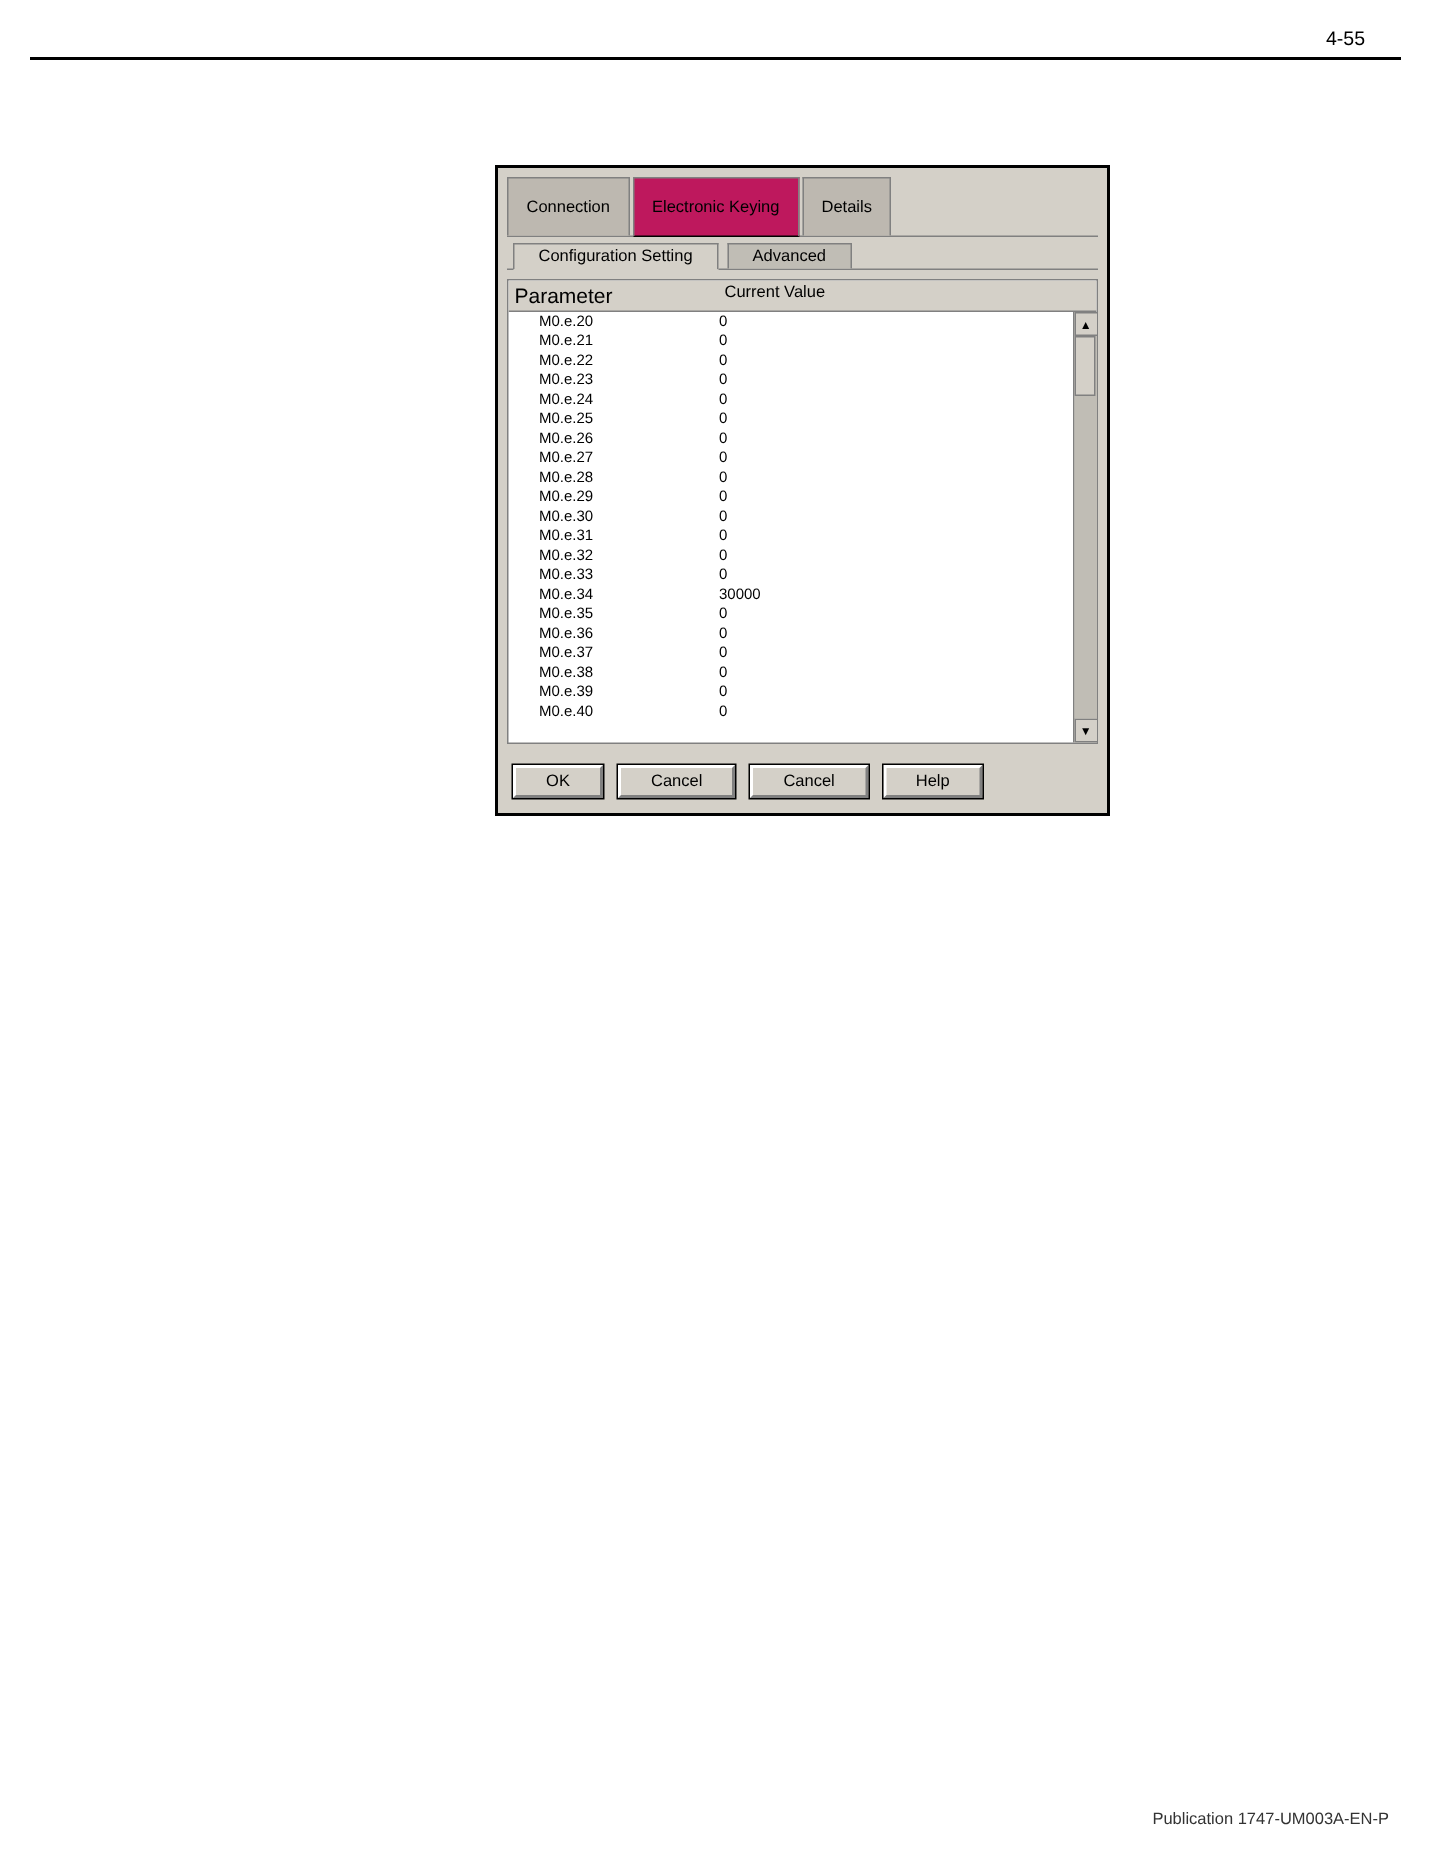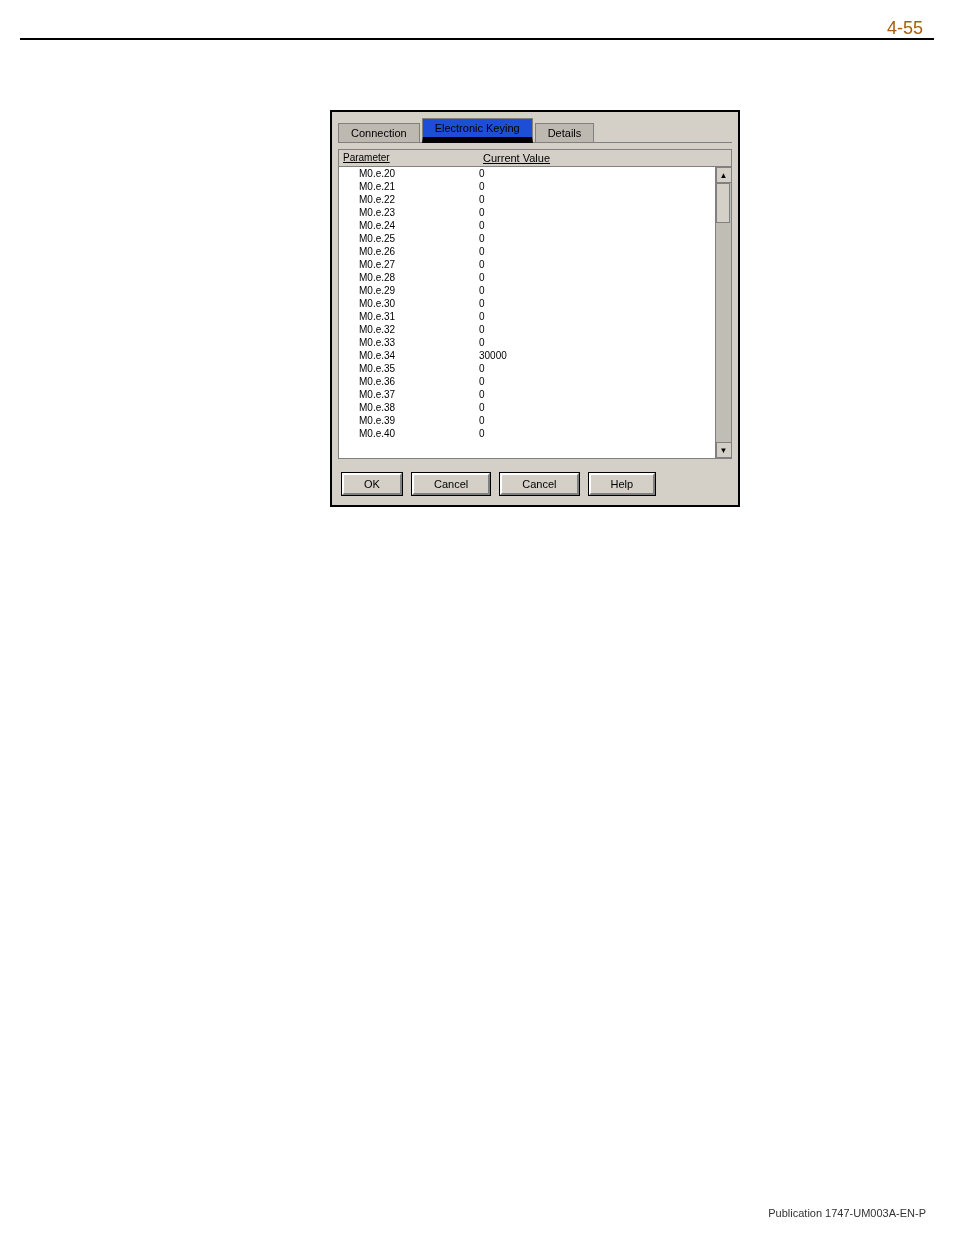--- a/index.html
+++ b/index.html
@@ -8,23 +8,23 @@
       font-family: Arial, sans-serif;
       font-size: 13px;
       width: 954px;
       height: 1235px;
       position: relative;
     }
 
     .page-number {
       position: absolute;
       top: 18px;
-      right: 31px;
-      font-size: 18px;
-      color: #a16207;
+      right: 44px;
+      font-size: 13px;
+      color: #000000;
     }
 
     .top-rule {
       position: absolute;
       top: 38px;
       left: 20px;
       right: 20px;
       border-top: 2px solid #000;
     }
 
@@ -87,33 +87,33 @@
 
     
     .tabs-row {
       display: flex;
       align-items: flex-end;
       border-bottom: 1px solid #808080;
       margin-bottom: 0;
     }
 
     .tab {
-      padding: 3px 12px;
+      padding: 13px 12px;
       border: 1px solid #808080;
       border-bottom: none;
       background: #d4d0c8;
       margin-right: 2px;
       cursor: pointer;
       font-size: 11px;
       position: relative;
     }
 
     .tab.active {
-      background: #1d4ed8;
-      border-bottom: 6px solid #000000;
+      background: #be185d;
+      border-bottom: 1px solid #000000;
       margin-bottom: -1px;
       z-index: 2;
     }
 
     .tab.inactive {
       background: #bdb8b0;
     }
 
     
     .subtabs-row {
@@ -161,28 +161,26 @@
     .table-header {
       display: flex;
       background: #d4d0c8;
       border-bottom: 1px solid #808080;
       padding: 2px 4px;
     }
 
     .col-param {
       width: 140px;
       font-weight: normal;
-      font-size: 10px;
-      text-decoration: underline;
+      font-size: 14px;
     }
 
     .col-value {
       flex: 1;
       font-size: 11px;
-      text-decoration: underline;
     }
 
     .table-body {
       flex: 1;
       overflow-y: hidden;
       position: relative;
       display: flex;
     }
 
     .table-rows {
@@ -285,20 +283,28 @@
           <span>Connection</span>
         </div>
         <div class="tab active">
           <span>Electronic Keying</span>
         </div>
         <div class="tab inactive">
           <span>Details</span>
         </div>
       </div>
 
+      <div class="subtabs-row">
+        <div class="subtab active">
+          <span>Configuration Setting</span>
+        </div>
+        <div class="subtab inactive">
+          <span>Advanced</span>
+        </div>
+      </div>
 
       <div class="table-wrapper">
         <div class="table-header">
           <span class="col-param">Parameter</span>
           <span class="col-value">Current Value</span>
         </div>
         <div class="table-body">
           <div class="table-rows" id="table-rows-container">
           <div class="table-row">
                 <span class="row-param">M0.e.20</span>

